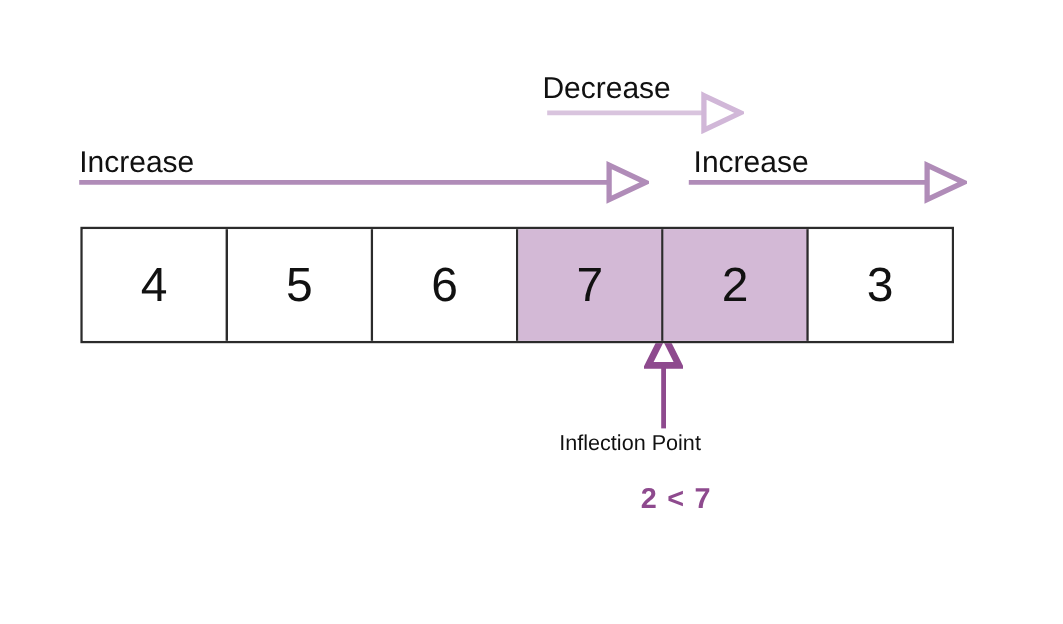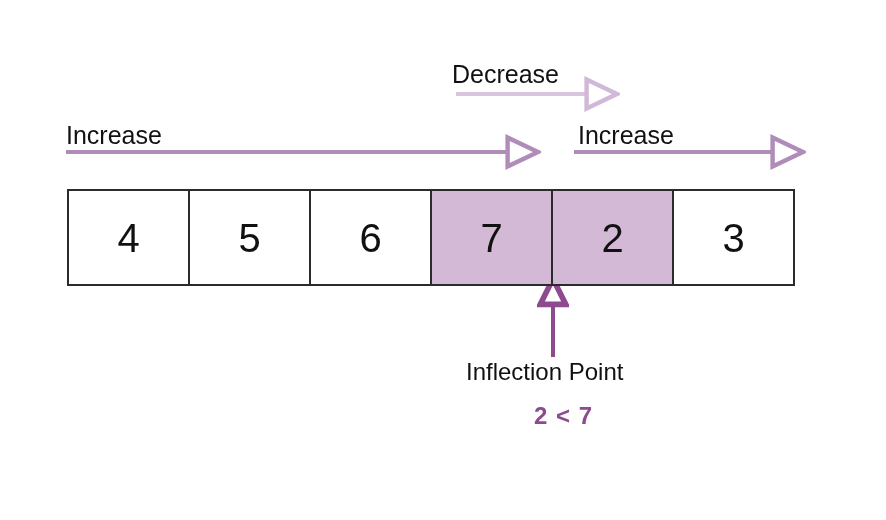--- a/index.html
+++ b/index.html
@@ -80,21 +80,21 @@
     font-size: 40px;
     line-height: 1;
     color: #111111;
     user-select: none;
   }
 
   
   #label-inflection {
     left: 466px;
     top: 360px;
-    font-size: 24px;
+    font-size: 18px;
   }
   #label-comparison {
     left: 534px;
     top: 404px;
     font-size: 24px;
     font-weight: bold;
     color: #8e4a8e;
     letter-spacing: 1px;
   }
 </style>

